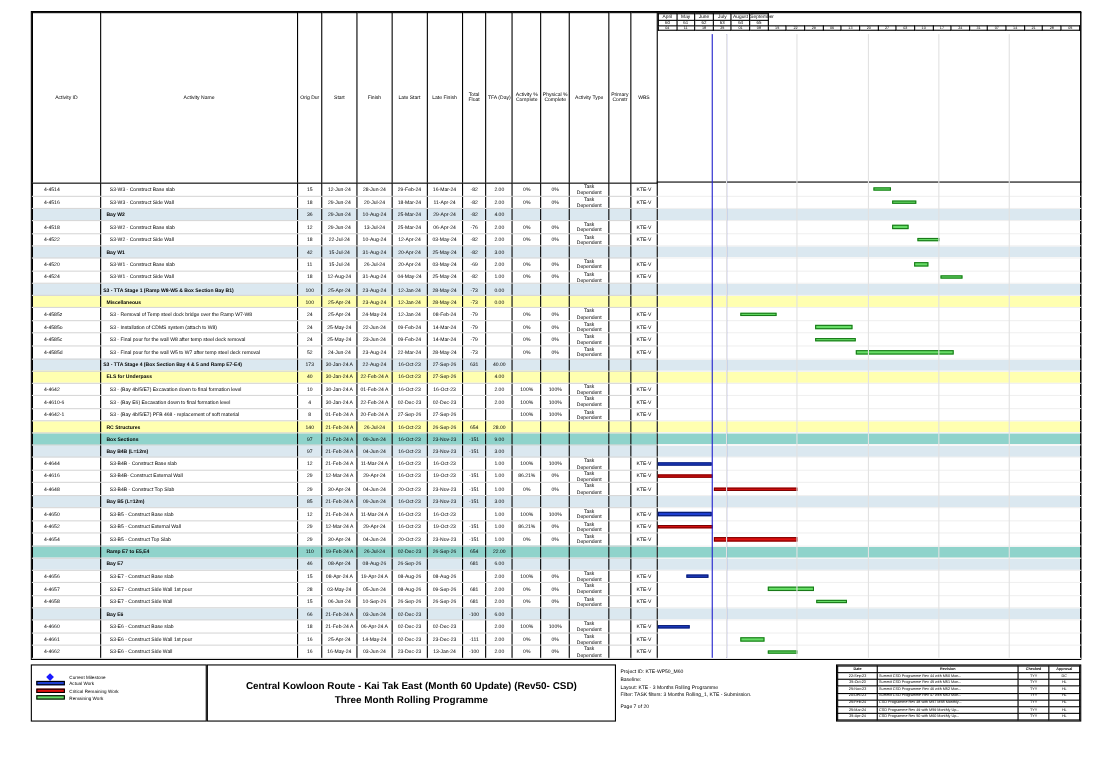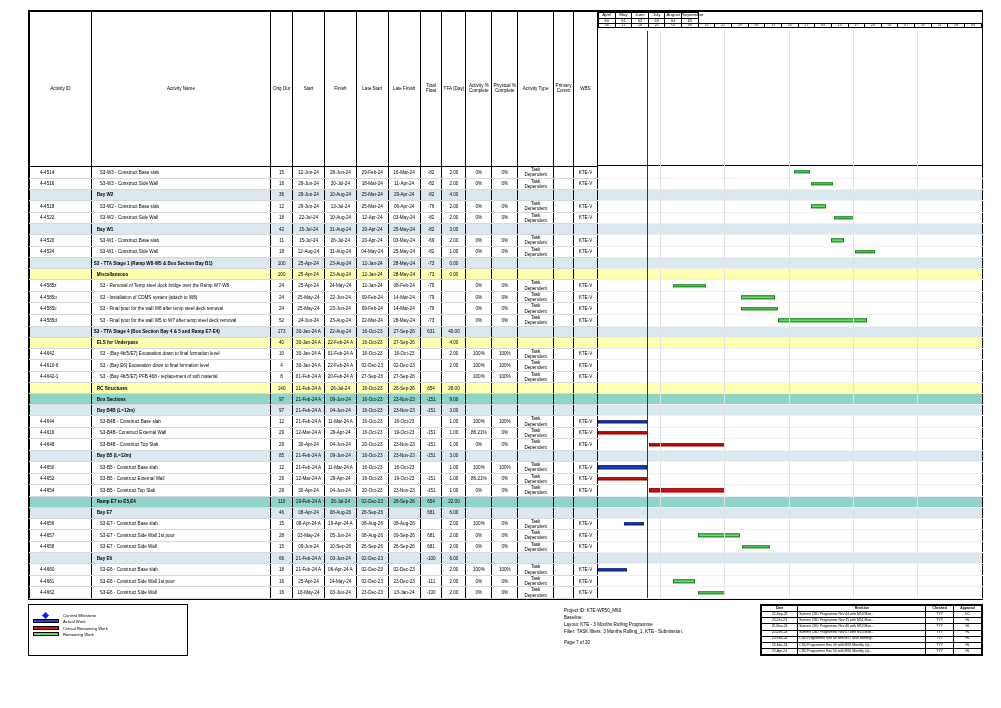--- a/index.html
+++ b/index.html
@@ -854,20 +854,26 @@
         </div>
         <div class="legend-row">
           <div class="lg-sym">
             <div class="lg-bar" style="background: rgb(102, 221, 102);"></div>
           </div>
           <span>Remaining Work</span>
         </div>
       </div>
   </div>
 
+  <div class="titlebox">
+    <div class="title-main">
+      <div>Central Kowloon Route - Kai Tak East (Month 60 Update) (Rev50- CSD)</div>
+      <div>Three Month Rolling Programme</div>
+    </div>
+  </div>
 
   <div class="projbox">
     <div class="proj-line">Project ID: KTE-WP50_M60</div>
     <div class="proj-line">Baseline:</div>
     <div class="proj-line">Layout: KTE - 3 Months Rolling Programme</div>
     <div class="proj-line">Filter: TASK filters: 3 Months Rolling_1, KTE - Submission.</div>
     <div class="proj-line" style="margin-top:4px">Page 7 of 20</div>
   </div>
 
   <div class="revbox">

